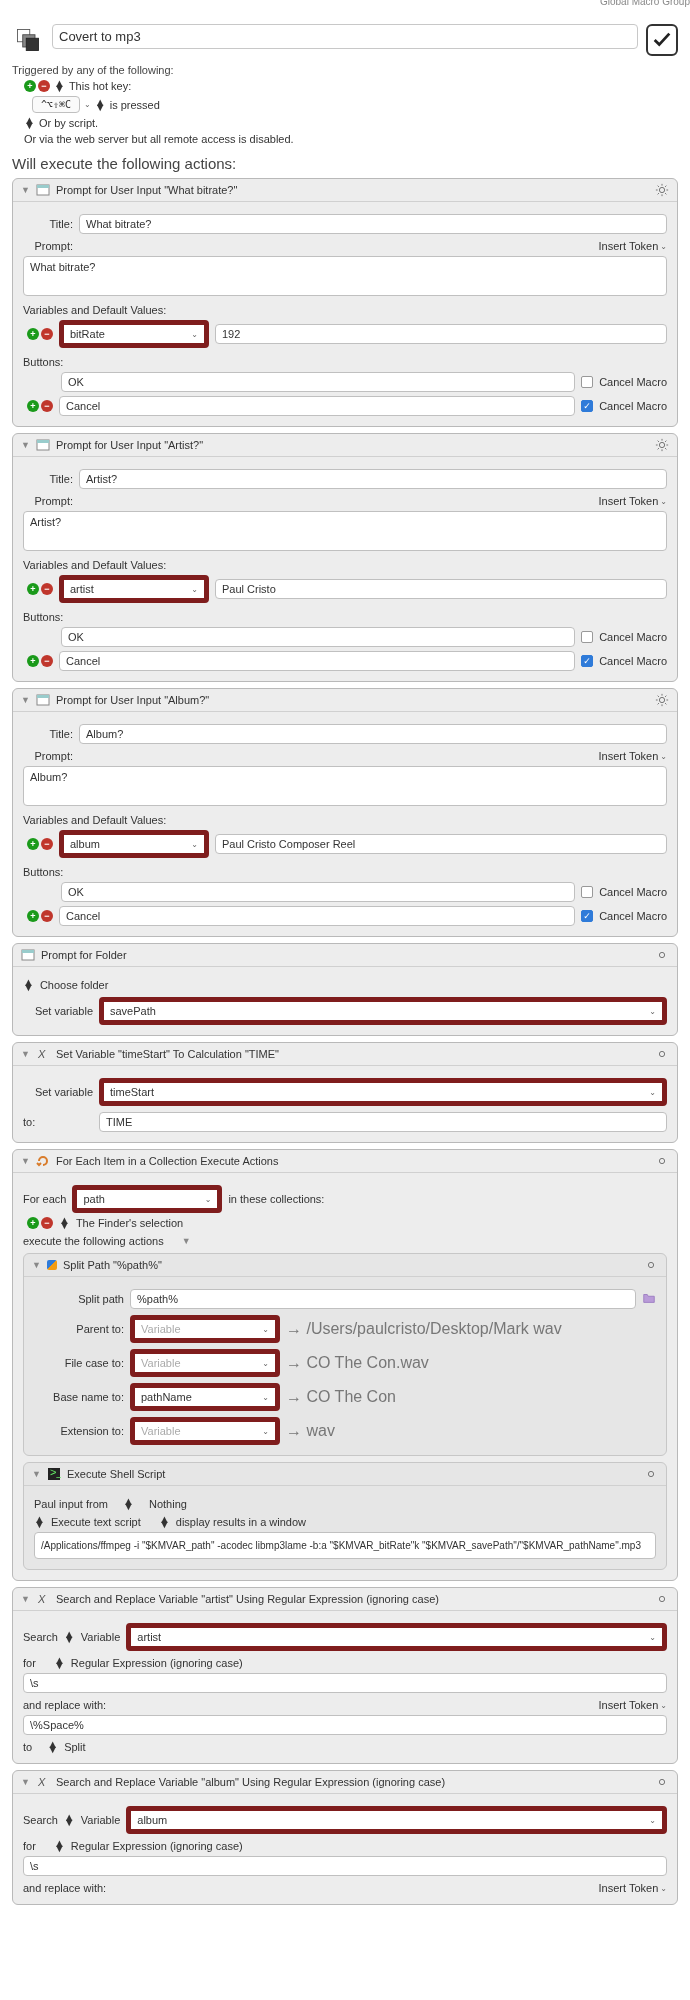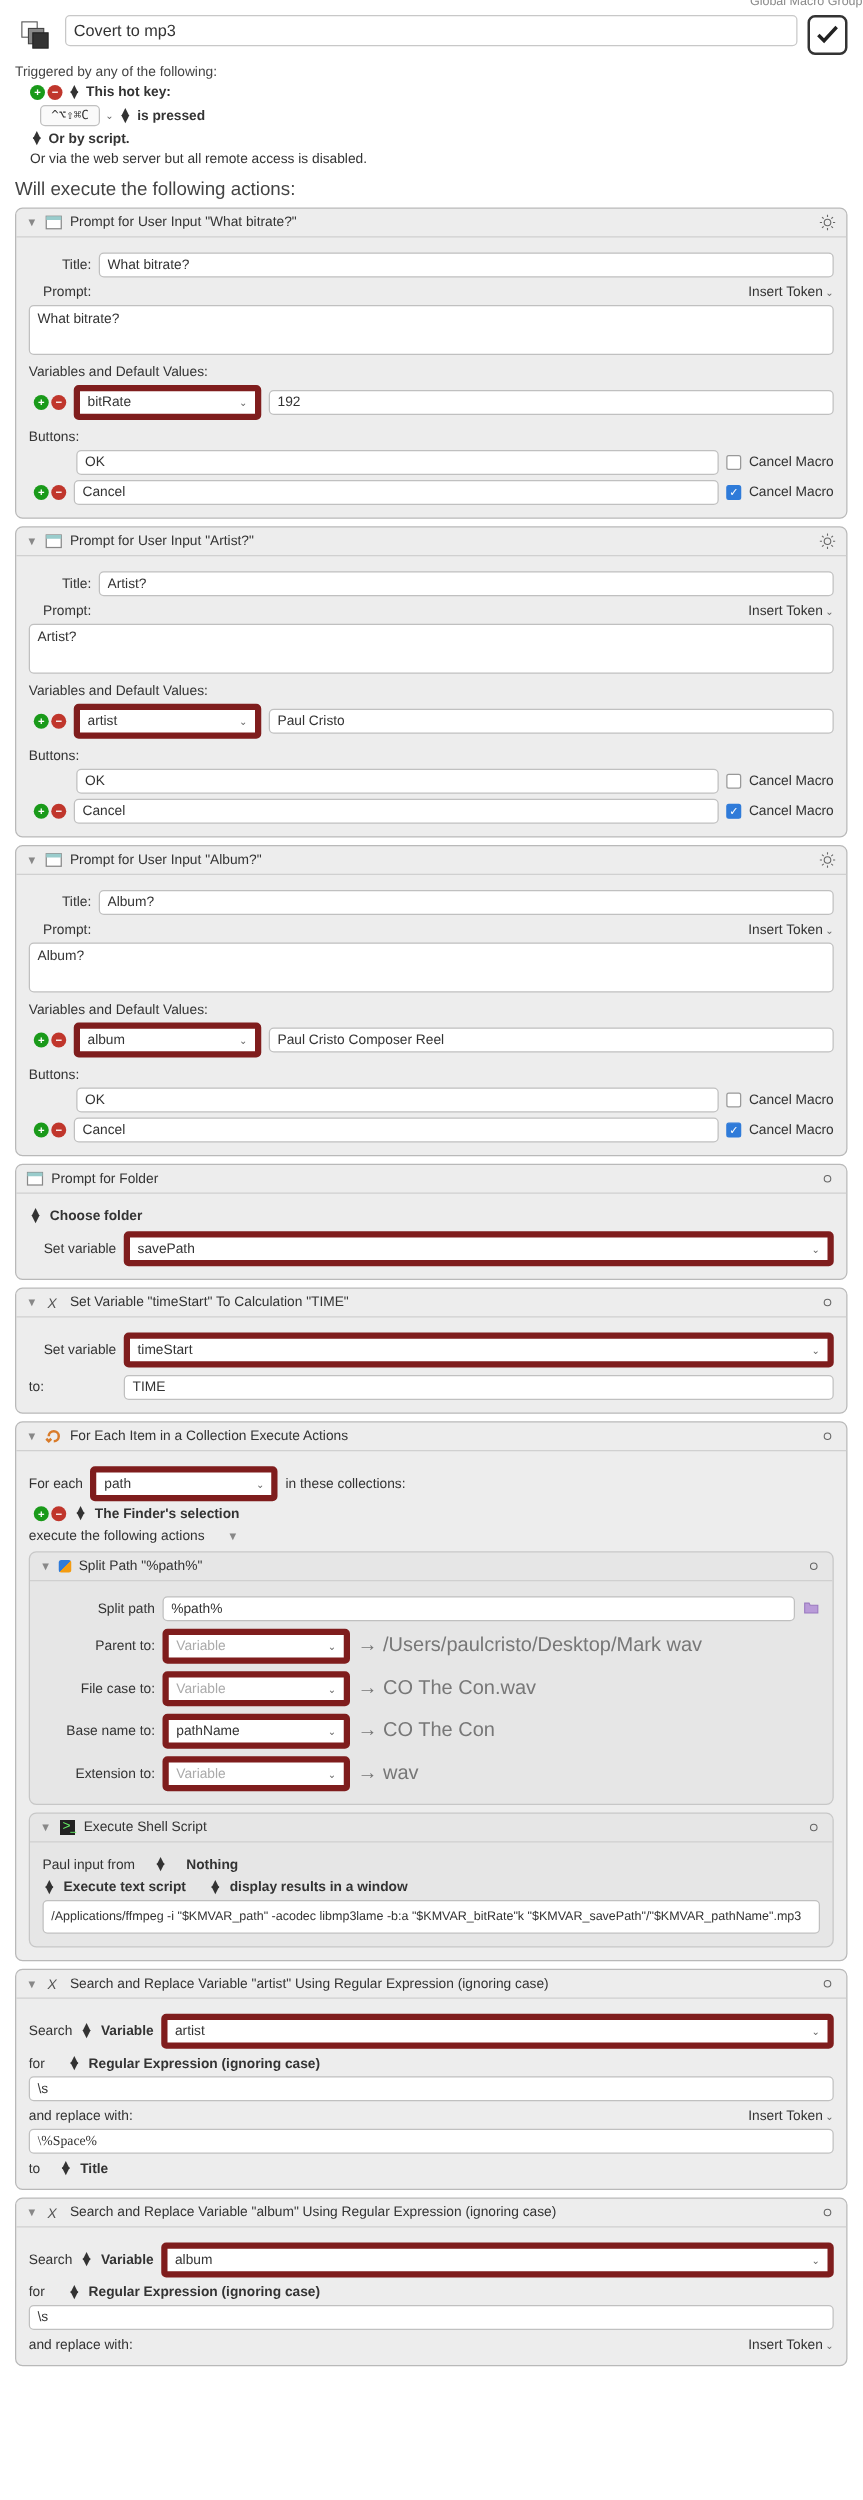--- a/index.html
+++ b/index.html
@@ -1,32 +1,32 @@
 <!DOCTYPE html>
 <html><head>
 <meta charset="utf-8">
 <style>
 *{box-sizing:border-box;margin:0;padding:0;font-family:-apple-system,BlinkMacSystemFont,"Helvetica Neue",sans-serif;font-size:11px;color:#333}
 body{background:#fff;width:690px}
-.page{padding:12px 12px 12px 12px}
+.page{padding:24px 12px 12px 12px}
 .hdr{display:flex;align-items:flex-start;gap:8px;position:relative}
 .group-label{position:absolute;right:0;top:-4px;color:#888;font-size:10px}
 .app-ico{width:32px;height:32px;position:relative;display:flex;align-items:center;justify-content:center}
 .app-ico svg{width:28px;height:28px}
 .titlebox{flex:1;border:1px solid #c8c8c8;border-radius:4px;background:#fff;padding:4px 6px;font-size:13px}
 .chk-big{width:32px;height:32px;border:2px solid #333;border-radius:6px;display:flex;align-items:center;justify-content:center}
 .chk-big svg{width:22px;height:22px}
 .sect{margin-top:8px;font-size:11px;color:#444}
 .row{display:flex;align-items:center;gap:4px;margin-top:4px;margin-left:12px}
 .addrem{display:inline-flex;gap:2px}
 .add,.rem{width:12px;height:12px;border-radius:50%;display:flex;align-items:center;justify-content:center;font-size:9px;color:#fff;font-weight:bold;line-height:1}
 .add{background:#1a9a1a}
 .rem{background:#c0362c}
 .upd{display:inline-flex;flex-direction:column;line-height:5px;font-size:7px;color:#666}
-.bold{font-weight:700}
+.bold{font-weight:400}
 .hotkey{border:1px solid #c0c0c0;border-radius:4px;padding:2px 8px;font-family:ui-monospace,Menlo,monospace;background:#fafafa;font-size:10px}
 .will{margin-top:10px;font-size:15px;color:#444}
 .action{border:1px solid #b9b9b9;border-radius:6px;margin-top:6px;background:#ededed}
 .action-hd{display:flex;align-items:center;gap:6px;padding:4px 8px;border-bottom:1px solid #d0d0d0}
 .disc{color:#888;font-size:9px}
 .aicon{width:14px;height:14px;display:flex;align-items:center;justify-content:center}
 .atitle{flex:1;font-size:11px;color:#333}
 .gear{width:14px;height:14px;color:#666}
 .body{padding:6px 10px 10px 10px}
 .frow{display:flex;align-items:center;gap:6px;margin-top:6px}
@@ -536,28 +536,28 @@
   </div>
   <input class="inp" style="width: 100%; margin-top: 4px;" value="\s">
   <div class="frow">
           <span>and replace with:</span>
           <span class="spacer"></span>
           <span class="insert link-upd">
             <span>Insert Token</span>
             <span class="dd">⌄</span>
           </span>
         </div>
-  <input class="inp" style="width: 100%; margin-top: 4px; font-family: Liberation Serif, serif;" value="\%Space%">
+  <input class="inp" style="width: 100%; margin-top: 4px;" value="\%Space%">
   <div class="frow">
    <span>to</span>&nbsp;
    <span class="upd">
             <span>▲</span>
             <span>▼</span>
           </span>
-   <span class="bold">Title</span>
+   <span class="bold">Split</span>
   </div>
  </div>
 </div>
 
 <div class="action">
  <div class="action-hd">
   <span class="disc">▼</span>
   <span class="aicon">
           <svg viewBox="0 0 14 14">
             <text x="2" y="11" font-size="11" font-style="italic" fill="#555">X</text>

